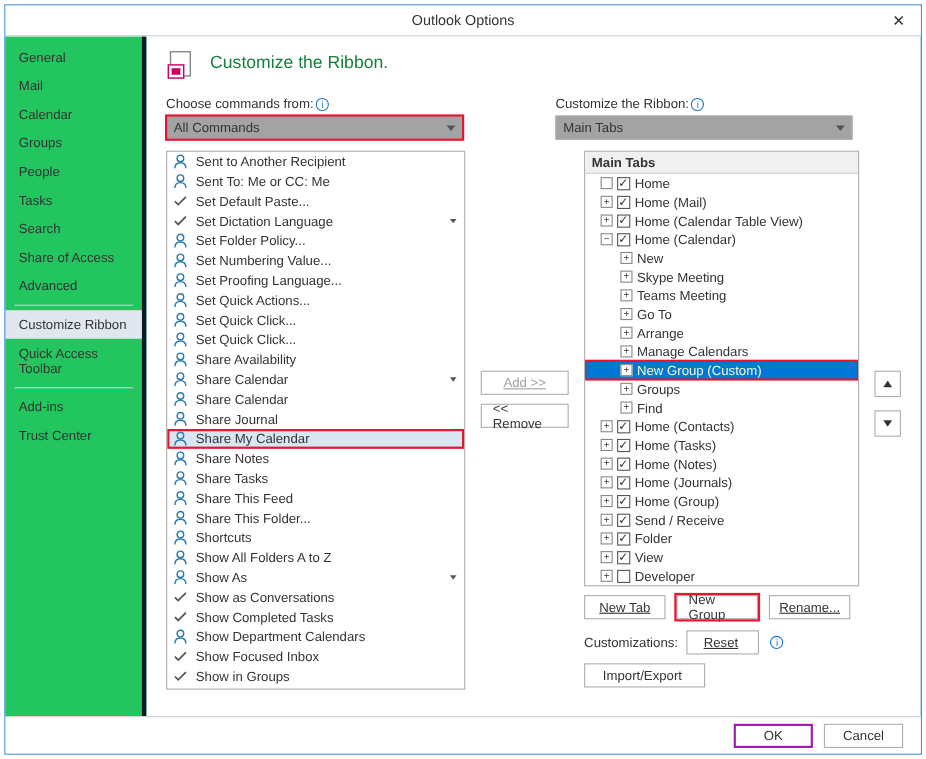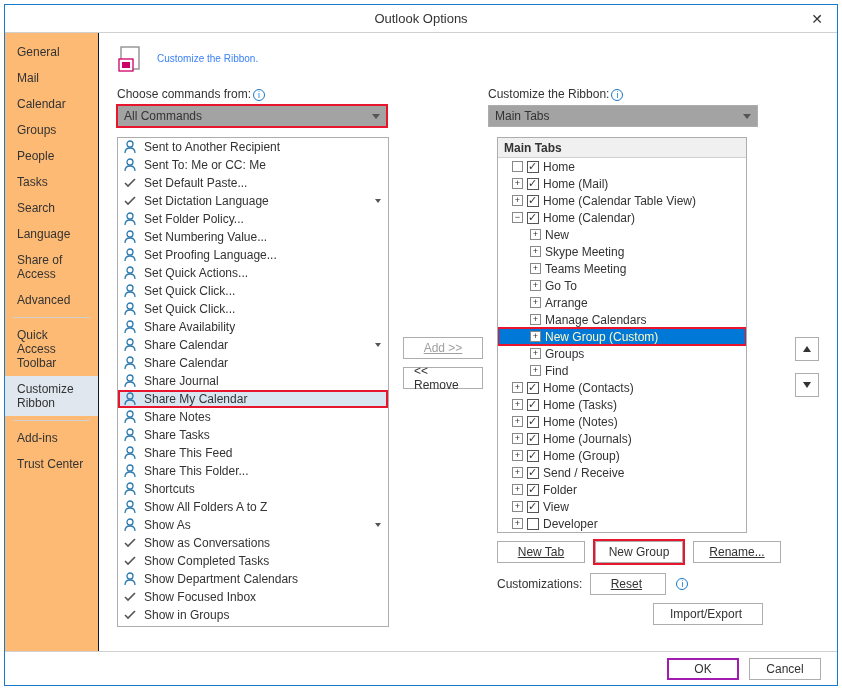--- a/index.html
+++ b/index.html
@@ -2,28 +2,28 @@
 <html><head>
 <meta charset="utf-8">
 <style>
 *{box-sizing:border-box;margin:0;padding:0;font-family:"Segoe UI",Arial,sans-serif;font-size:12px;color:#333}
 body{background:#fff;width:842px;height:690px;position:relative;overflow:hidden}
 .dlg{position:absolute;left:4px;top:4px;width:834px;height:682px;border:1px solid #1979ca;background:#fff}
 .titlebar{height:28px;background:#fff;display:flex;align-items:center;justify-content:center;position:relative;border-bottom:1px solid #d0d0d0}
 .titlebar .title{font-size:13px}
 .titlebar .close{position:absolute;right:0;top:0;width:40px;height:28px;display:flex;align-items:center;justify-content:center;font-size:14px;color:#333}
 .body{display:flex;height:620px}
-.sidebar{width:155px;background:#fdba74;border-right:1px solid #0f172a;padding-top:6px}
+.sidebar{width:155px;background:#22c55e;border-right:4px solid #0f172a;padding-top:6px}
 .sidebar .item{padding:6px 12px;cursor:default}
 .sidebar .item.selected{background:#e0e7ef}
 .sidebar .sep{height:1px;background:#d0d0d0;margin:4px 8px}
 .main{flex:1;padding:10px 18px 0 18px;position:relative}
 .hdr{display:flex;align-items:center;gap:10px;margin-bottom:14px}
 .hdr .ic{width:30px;height:30px}
-.hdr .txt{font-size:10px;color:#3b82f6}
+.hdr .txt{font-size:16px;color:#15803d}
 .selrow{display:flex;gap:40px;margin-bottom:4px}
 .selrow .col{flex:1}
 .selrow label{display:block;margin-bottom:4px;color:#444}
 .info{display:inline-block;width:12px;height:12px;border:1px solid #1979ca;border-radius:50%;font-size:9px;text-align:center;line-height:10px;color:#1979ca;margin-left:2px}
 .dd{width:270px;height:22px;border:1px solid #adadad;background:#a3a3a3;display:flex;align-items:center;justify-content:space-between;padding:0 6px;position:relative}
 .dd .arr{width:0;height:0;border-left:4px solid transparent;border-right:4px solid transparent;border-top:5px solid #555}
 .dd.hl{outline:2px solid #e8152e;outline-offset:-1px}
 .listwrap{display:flex;gap:14px;margin-top:10px}
 .listbox{width:272px;height:490px;border:1px solid #adadad;overflow-y:scroll;overflow-x:hidden;background:#fff}
 .listbox.r{width:250px;height:396px}
@@ -41,24 +41,24 @@
 .tr{display:flex;align-items:center;padding:0 2px;height:17px;white-space:nowrap;cursor:default}
 .tr .exp{width:11px;height:11px;border:1px solid #888;font-size:9px;text-align:center;line-height:9px;background:#fff;margin-right:4px;flex:0 0 11px}
 .tr .cb{width:12px;height:12px;border:1px solid #555;margin-right:4px;flex:0 0 12px;position:relative}
 .tr .cb.ck::after{content:"✓";position:absolute;left:0;top:-2px;font-size:11px;color:#333}
 .tr.sel{background:#0078d7;color:#fff}
 .tr.sel .txt{color:#fef9c3}
 .tr.hl{outline:2px solid #e8152e;outline-offset:-1px}
 .ind1{padding-left:14px}
 .ind2{padding-left:32px}
 .botbtns{display:flex;gap:10px;margin-top:8px}
-.botbtns .btn{width:88px}
+.botbtns .btn{width:74px}
 .btn.hl{outline:2px solid #e8152e}
 .custrow{display:flex;align-items:center;gap:8px;margin-top:10px}
-.custrow2{display:flex;justify-content:flex-end;margin-top:8px;margin-right:18px}
+.custrow2{display:flex;justify-content:flex-start;margin-top:8px;margin-right:18px}
 .updown{display:flex;flex-direction:column;gap:12px;padding-top:200px}
 .updown .btn{width:24px;height:24px;padding:0}
 .arr-up{width:0;height:0;border-left:4px solid transparent;border-right:4px solid transparent;border-bottom:6px solid #333}
 .arr-dn{width:0;height:0;border-left:4px solid transparent;border-right:4px solid transparent;border-top:6px solid #333}
 .footer{position:absolute;bottom:0;left:0;right:0;height:34px;border-top:1px solid #d0d0d0;display:flex;align-items:center;justify-content:flex-end;gap:10px;padding:0 16px;background:#fff}
 .footer .btn{width:72px}
 .footer .btn.primary{border:2px solid #a21caf}
 svg{display:block}
 ::-webkit-scrollbar{width:17px;background:#f0f0f0}
 ::-webkit-scrollbar-thumb{background:#c0c0c0}
@@ -74,26 +74,25 @@
   </div>
   <div class="body">
     <div class="sidebar" id="sidebar">
         <div class="item">General</div>
         <div class="item">Mail</div>
         <div class="item">Calendar</div>
         <div class="item">Groups</div>
         <div class="item">People</div>
         <div class="item">Tasks</div>
         <div class="item">Search</div>
-        <div class="item">Language</div>
         <div class="item">Share of Access</div>
         <div class="item">Advanced</div>
         <div class="sep"></div>
+        <div class="item selected">Customize Ribbon</div>
         <div class="item">Quick Access Toolbar</div>
-        <div class="item selected">Customize Ribbon</div>
         <div class="sep"></div>
         <div class="item">Add-ins</div>
         <div class="item">Trust Center</div>
       </div>
     <div class="main">
       <div class="hdr">
         <div class="ic">
           <svg width="30" height="30">
               <rect x="4" y="4" width="18" height="22" fill="none" stroke="#888" stroke-width="1.3"></rect>
               <rect x="2" y="16" width="14" height="12" fill="#fff" stroke="#c06" stroke-width="1.3"></rect>
@@ -482,21 +481,21 @@
               </div>
             <div class="btn hl">
                 <span style="">New Group</span>
               </div>
             <div class="btn">
                 <span style="text-decoration:underline">Rename...</span>
               </div>
           </div>
           <div class="custrow">
             <span>Customizations:</span>
-            <div class="btn" style="width:76px">
+            <div class="btn" style="width:66px">
                 <span style="text-decoration:underline">Reset</span>
                 <span class="arr"></span>
               </div>
             <span class="info">i</span>
           </div>
           <div class="custrow2">
             <div class="btn" style="width:110px">
                 <span>Import/Export</span>
                 <span class="arr"></span>
               </div>

